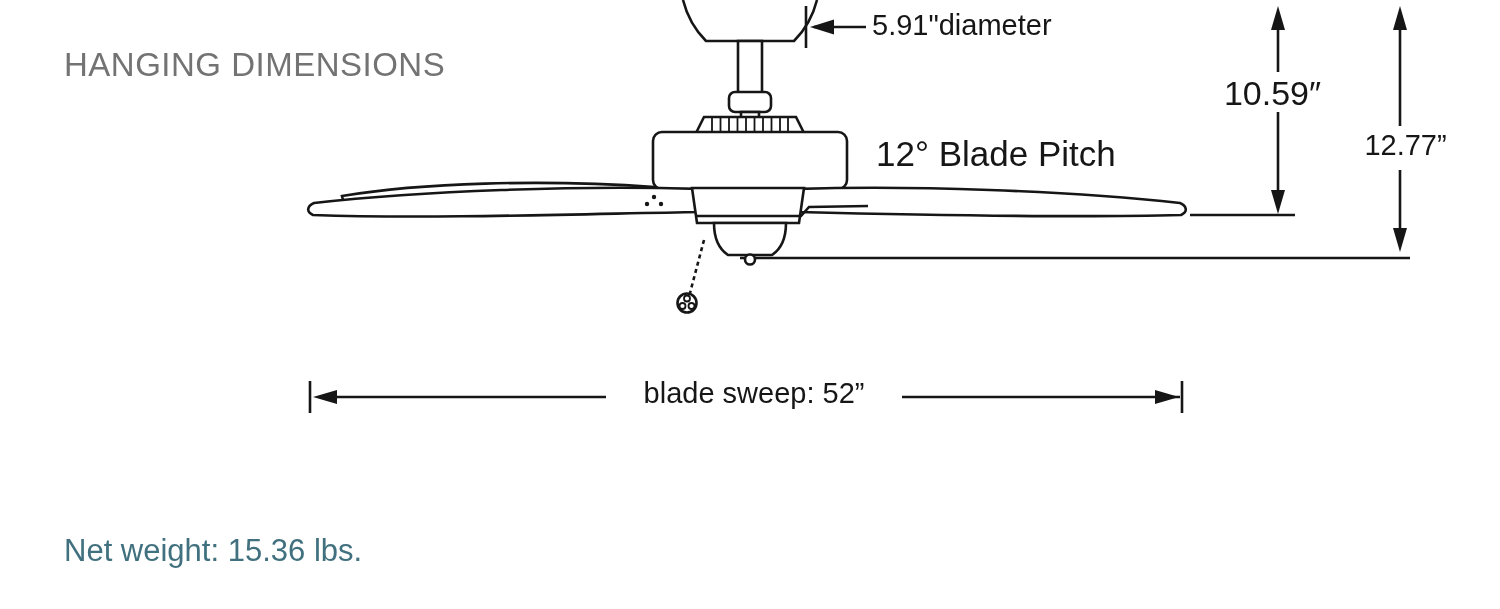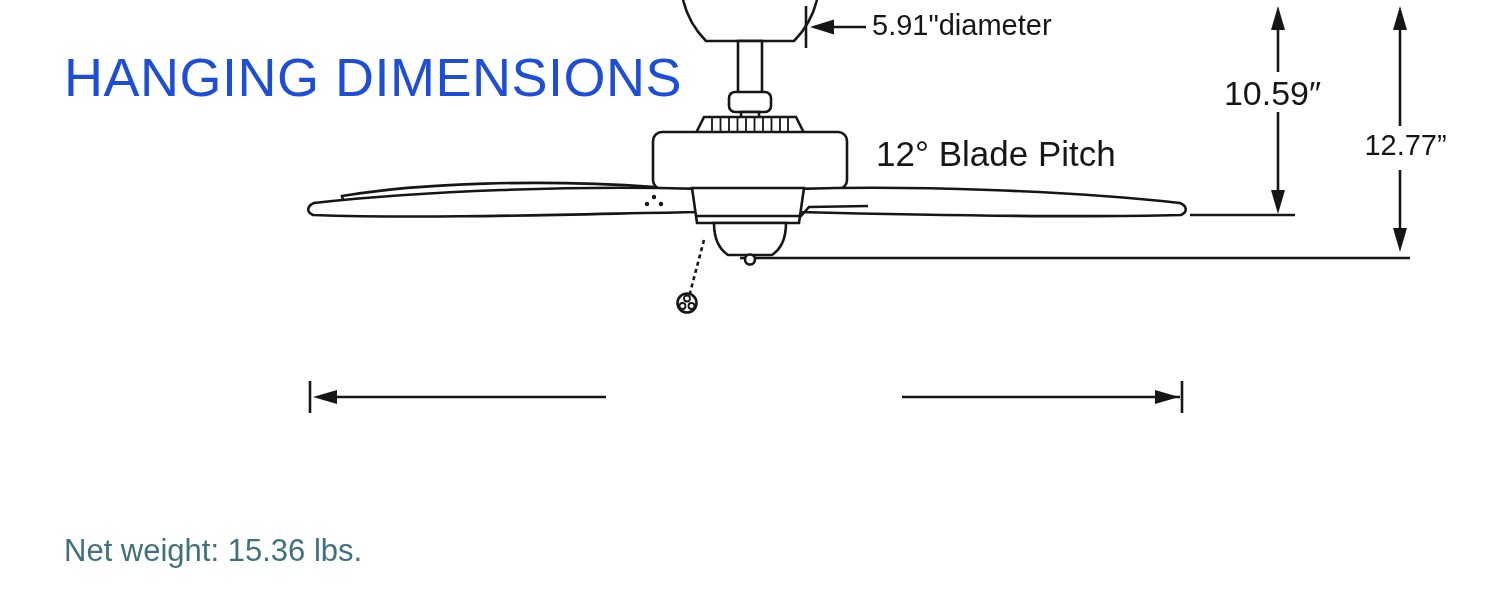--- a/index.html
+++ b/index.html
@@ -3,22 +3,22 @@
 <meta charset="utf-8">
 <style>
   html,body { margin:0; padding:0; background:#ffffff; }
   .stage {
     position:relative; width:1500px; height:609px; background:#ffffff;
     overflow:hidden; font-family:"Liberation Sans", sans-serif;
   }
   .drawing { position:absolute; left:0; top:0; width:1500px; height:609px; }
   .label { position:absolute; color:#161616; white-space:nowrap; }
   .page-title {
-    left:64px; top:46px; font-size:54px; letter-spacing:0.5px;
-    color:#1d4ed8; font-weight:400;
+    left:64px; top:46px; font-size:33px; letter-spacing:0.5px;
+    color:#737373; font-weight:400;
   }
   .page-subtitle { left:64px; top:97px; font-size:27px; color:#41707f; }
   .net-weight   { left:64px; top:533px; font-size:31px; color:#41707f; }
   .dim-diameter { left:872px; top:9px;  font-size:29px; }
   .dim-pitch    { left:876px; top:134px; font-size:35px; }
   .dim-1059 { left:1215px; top:74px;  width:115px; text-align:center; font-size:34px; }
   .dim-1277 { left:1348px; top:129px; width:115px; text-align:center; font-size:29px; }
   .dim-sweep { left:606px; top:377px; width:296px; text-align:center; font-size:29px; }
   svg .ln   { stroke:#161616; stroke-width:2.6; fill:none; stroke-linecap:butt; }
   svg .shp  { stroke:#161616; stroke-width:2.6; fill:#ffffff; }
@@ -97,15 +97,16 @@
       <polygon class="fill" points="1179,397 1155,390 1155,404"></polygon>
     </g>
   </svg>
 
   <div class="label page-title">HANGING DIMENSIONS</div>
 
   <div class="label dim-diameter">5.91"diameter</div>
   <div class="label dim-1059">10.59″</div>
   <div class="label dim-1277">12.77”</div>
   <div class="label dim-pitch">12° Blade Pitch</div>
+  <div class="label dim-sweep">blade sweep: 52”</div>
 
   <div class="label net-weight">Net weight: 15.36 lbs.</div>
 </div>
 
 </body></html>

